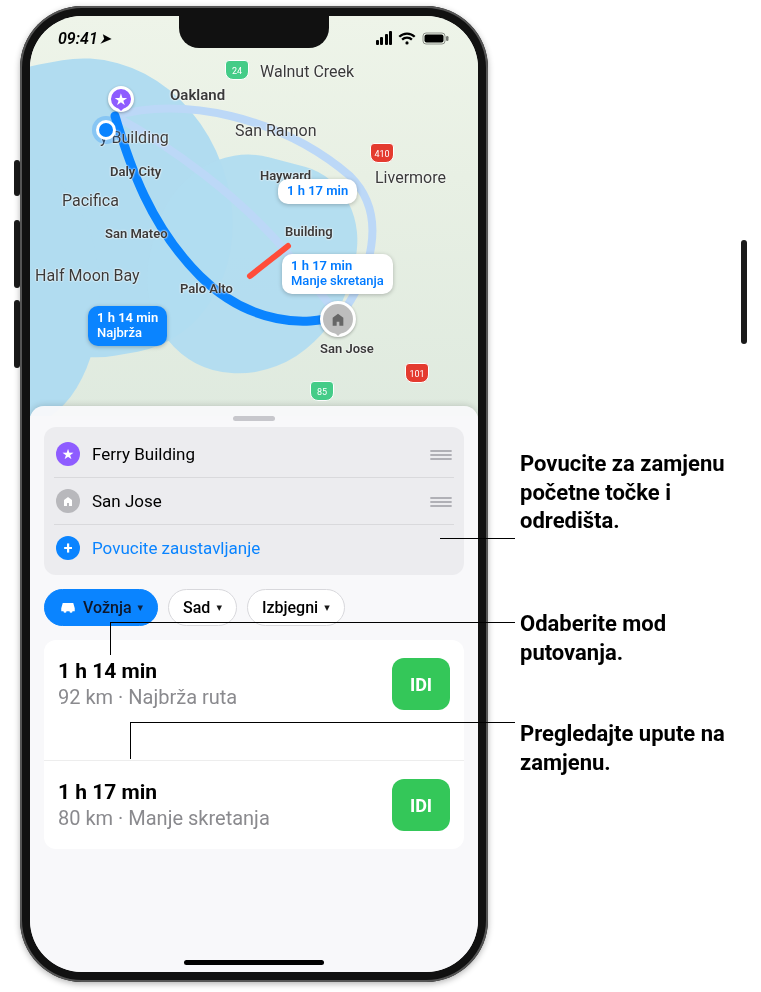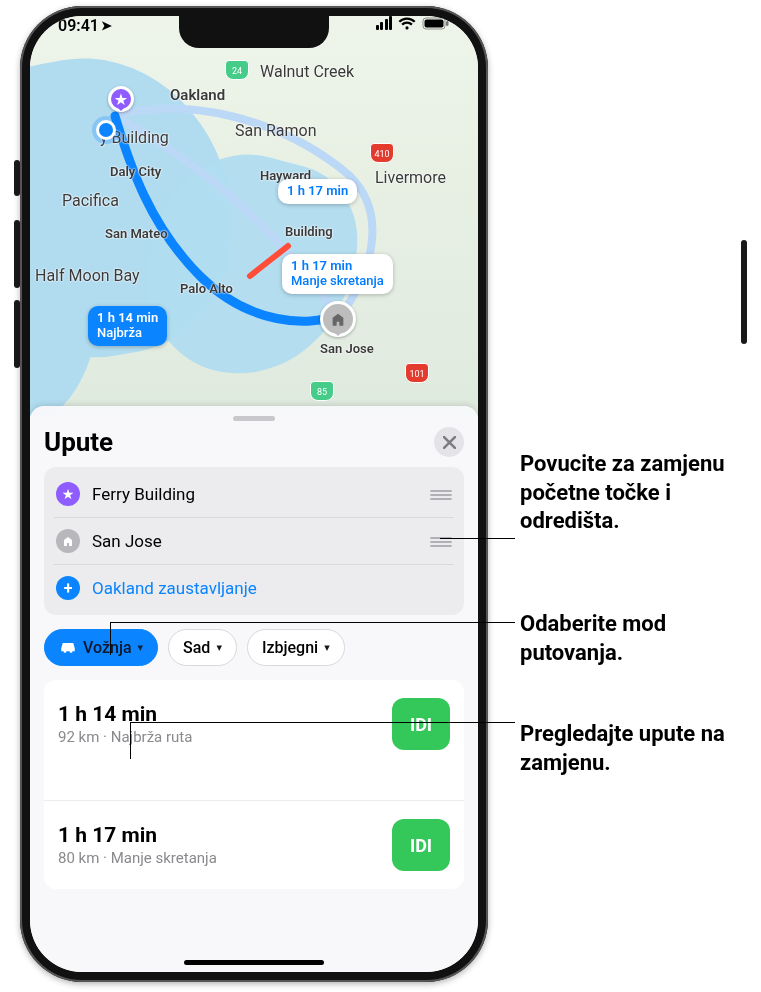--- a/index.html
+++ b/index.html
@@ -34,25 +34,26 @@
     width: 100%; height: 100%;
     border-radius: 52px;
     overflow: hidden;
     background: #f2f2f2;
   }
 
   
   .status-bar {
     position: absolute; top: 0; left: 0; right: 0;
     height: 44px;
-    display: flex; align-items: flex-start; justify-content: space-between;
+    display: flex; align-items: center; justify-content: space-between;
     padding: 0 28px;
     z-index: 50;
     font-size: 16px; font-weight: 600;
     color: #000;
+    font-style: italic;
   }
   .status-time { display: flex; align-items: center; gap: 2px; }
   .loc-arrow { font-size: 13px; }
   .status-icons { display: flex; align-items: center; gap: 6px; }
   .signal-bars { display: flex; align-items: flex-end; gap: 1.5px; }
   .signal-bars span { width: 3px; background: #000; border-radius: 1px; }
   .signal-bars .b1 { height: 5px; } .signal-bars .b2 { height: 8px; }
   .signal-bars .b3 { height: 11px; } .signal-bars .b4 { height: 14px; }
   .wifi-icon svg, .battery-icon svg { display: block; }
   .notch {
@@ -213,21 +214,21 @@
     background: #fff;
     border-radius: 12px;
     overflow: hidden;
   }
   .route-card {
     display: flex; align-items: center; justify-content: space-between;
     padding: 18px 14px;
   }
   .route-card + .route-card { border-top: 1px solid rgba(0,0,0,.07); }
   .route-info .rtime { font-size: 21px; font-weight: 700; }
-  .route-info .rsub  { font-size: 15px; color: #8a8a8e; margin-top: 2px; }
+  .route-info .rsub  { font-size: 20px; color: #8a8a8e; margin-top: 2px; }
   .go-btn {
     width: 58px; height: 52px; border-radius: 12px;
     background: #34c759; color: #fff;
     display: flex; align-items: center; justify-content: center;
     font-size: 18px; font-weight: 700;
   }
 
   .home-ind {
     position: absolute; bottom: 7px; left: 50%;
     transform: translateX(-50%);
@@ -338,28 +339,20 @@
         <b>1 h 17 min</b><br>
         <span class="sub">Manje skretanja</span>
       </div>
       <div class="route-bubble" style="left:248px;top:163px">
         <b>1 h 17 min</b>
       </div>
     </div>
 
     <div class="sheet">
       <div class="grabber"></div>
-      <div class="sheet-header">
-        <div class="sheet-title">Upute</div>
-        <div class="close-btn">
-          <svg width="13" height="13" viewBox="0 0 12 12">
-              <path d="M1 1l10 10M11 1L1 11" stroke="#7c7c82" stroke-width="2.4" stroke-linecap="round"></path>
-            </svg>
-        </div>
-      </div>
 
       <div class="waypoints">
         <div class="wp-row">
           <div class="wp-icon star">★</div>
           <div class="wp-label">Ferry Building</div>
           <div class="drag-handle">
             <svg width="22" height="10" viewBox="0 0 22 10">
                 <path d="M1 1h20M1 5h20M1 9h20" stroke="#b0b0b6" stroke-width="1.8" stroke-linecap="round"></path>
               </svg>
           </div>
@@ -372,21 +365,21 @@
           </div>
           <div class="wp-label">San Jose</div>
           <div class="drag-handle">
             <svg width="22" height="10" viewBox="0 0 22 10">
                 <path d="M1 1h20M1 5h20M1 9h20" stroke="#b0b0b6" stroke-width="1.8" stroke-linecap="round"></path>
               </svg>
           </div>
         </div>
         <div class="wp-row">
           <div class="wp-icon add">+</div>
-          <div class="wp-label link">Oakland zaustavljanje</div>
+          <div class="wp-label link">Povucite zaustavljanje</div>
         </div>
       </div>
 
       <div class="mode-row">
         <div class="pill selected">
           <span>
             <svg width="18" height="14" viewBox="0 0 24 18" fill="#fff">
                 <path d="M3 12l2-7h14l2 7v4h-3a2 2 0 11-4 0H10a2 2 0 11-4 0H3v-4z"></path>
               </svg>
           </span>

